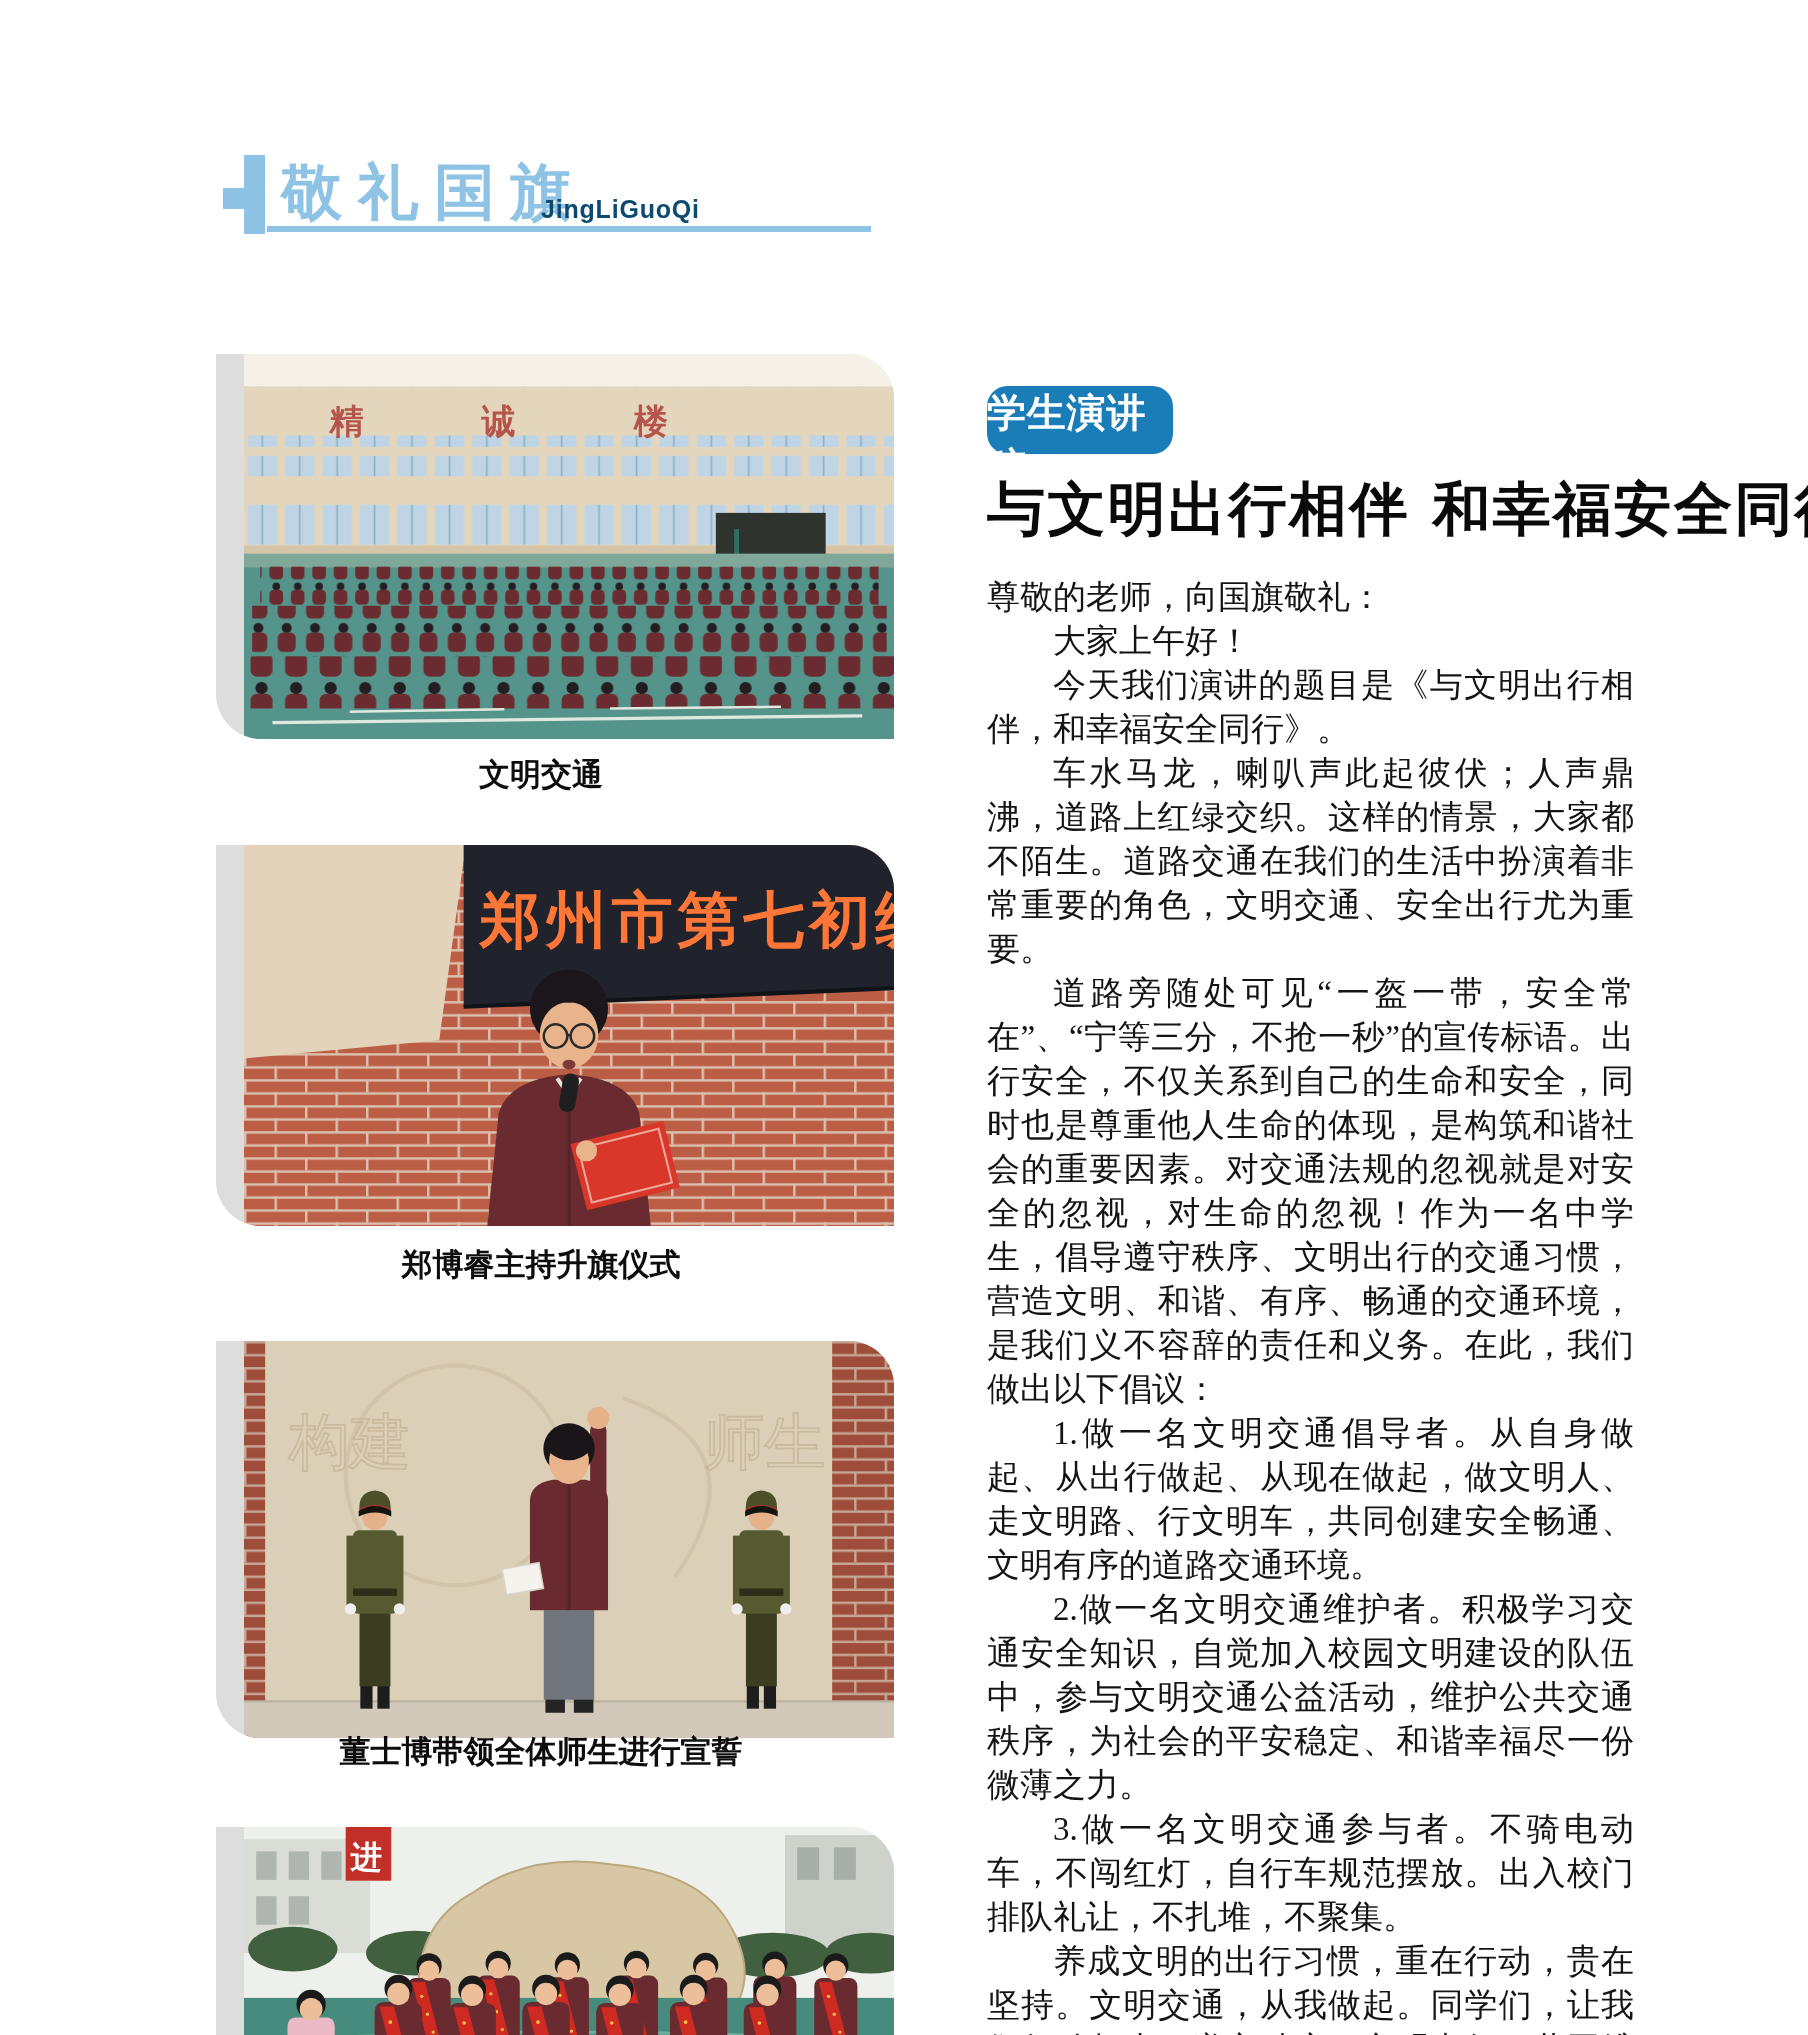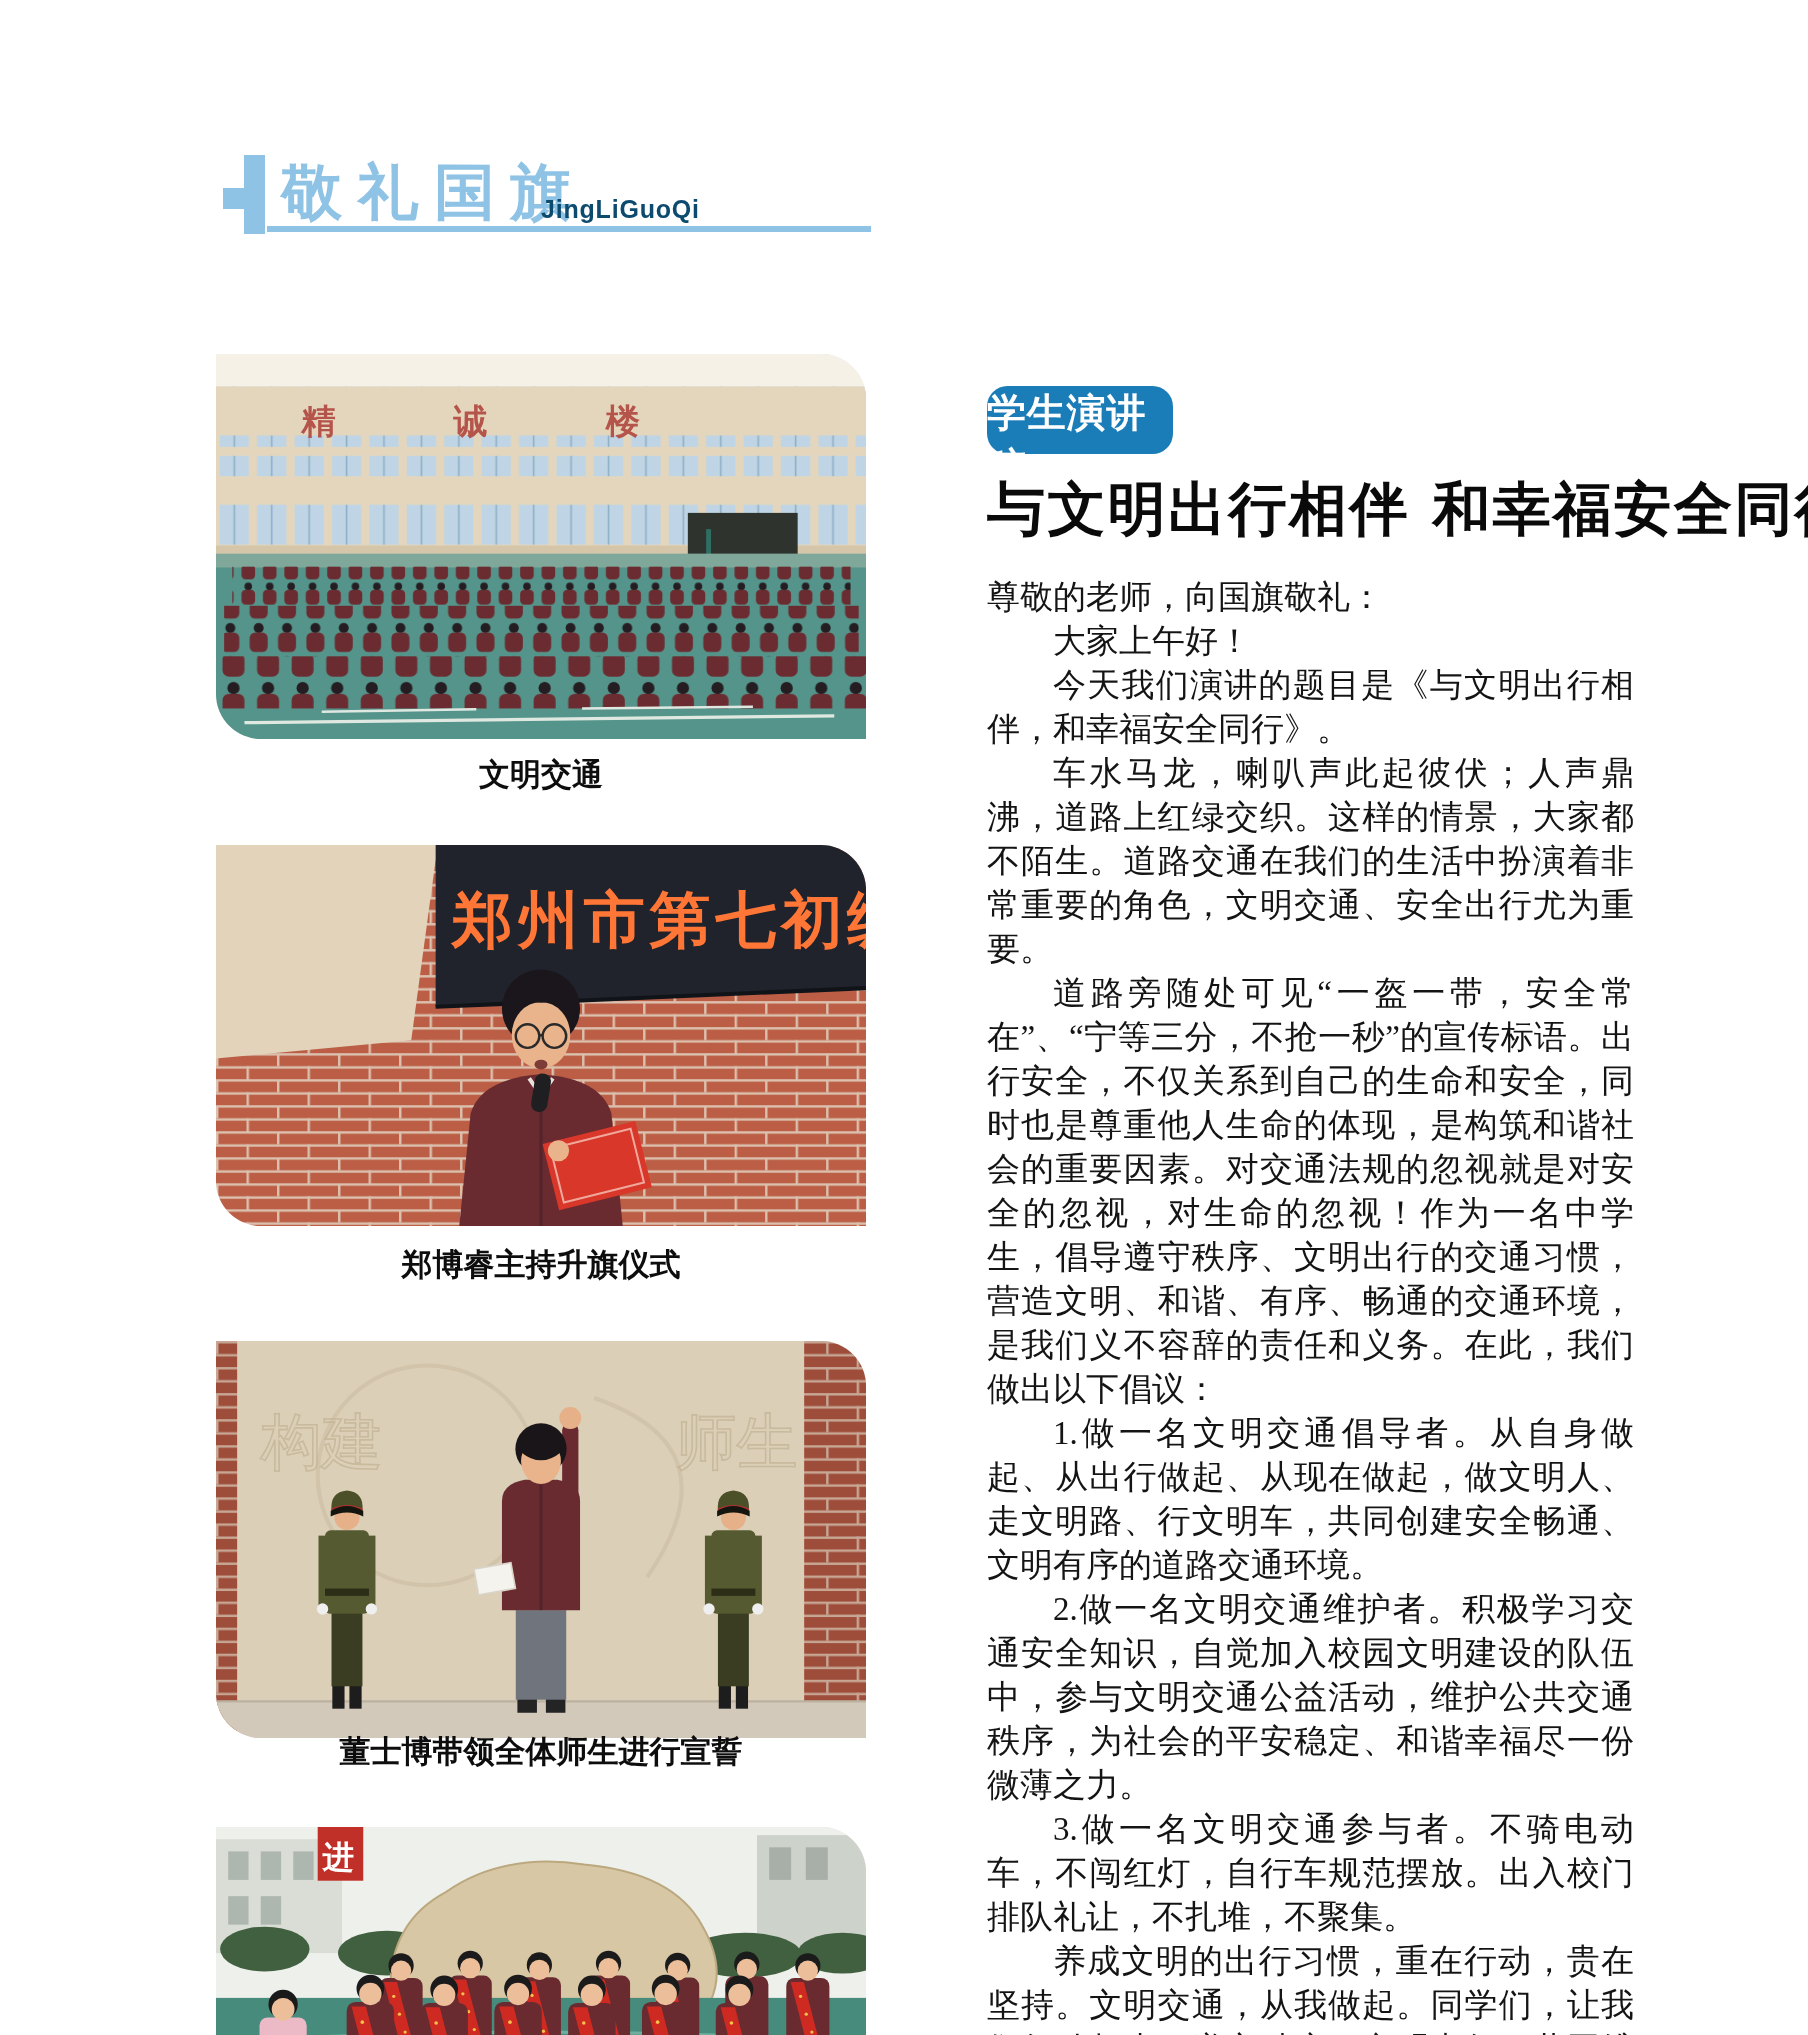--- a/index.html
+++ b/index.html
@@ -13,21 +13,21 @@
   .deco-sq-left{left:223px;top:188px;width:21px;height:21px;}
   .deco-sq-bottom{left:244px;top:212px;width:21px;height:22px;}
   .hdr-title{position:absolute;left:281px;top:162px;font-size:61px;line-height:1;
              font-weight:bold;color:#8fc3e6;letter-spacing:15.5px;white-space:nowrap;}
   .hdr-pinyin{position:absolute;left:541px;top:195px;font-size:25px;font-weight:bold;
               color:#0c4a6e;letter-spacing:0.8px;white-space:nowrap;}
   .hdr-rule{position:absolute;left:267px;top:226px;width:604px;height:5.7px;background:#8fc3e6;}
 
   
   .photo{position:absolute;left:216px;width:650px;overflow:hidden;
-         border-radius:0 45px 0 45px;background:#ddd;}
+         border-radius:0 45px 0 45px;background:#ddd;padding-left:28px;}
   .photo svg{display:block;width:100%;height:100%;}
   .p1{top:354px;height:385px;}
   .p2{top:845px;height:381px;}
   .p3{top:1317px;height:397px;margin-top:24px;}
   .p4{top:1827px;height:367px;}
   .caption{position:absolute;left:216px;width:650px;text-align:center;
            font-size:31px;font-weight:bold;color:#0d0d0d;line-height:37px;white-space:nowrap;}
   .c1{top:756px;} .c2{top:1246px;} .c3{top:1733px;}
 
   

